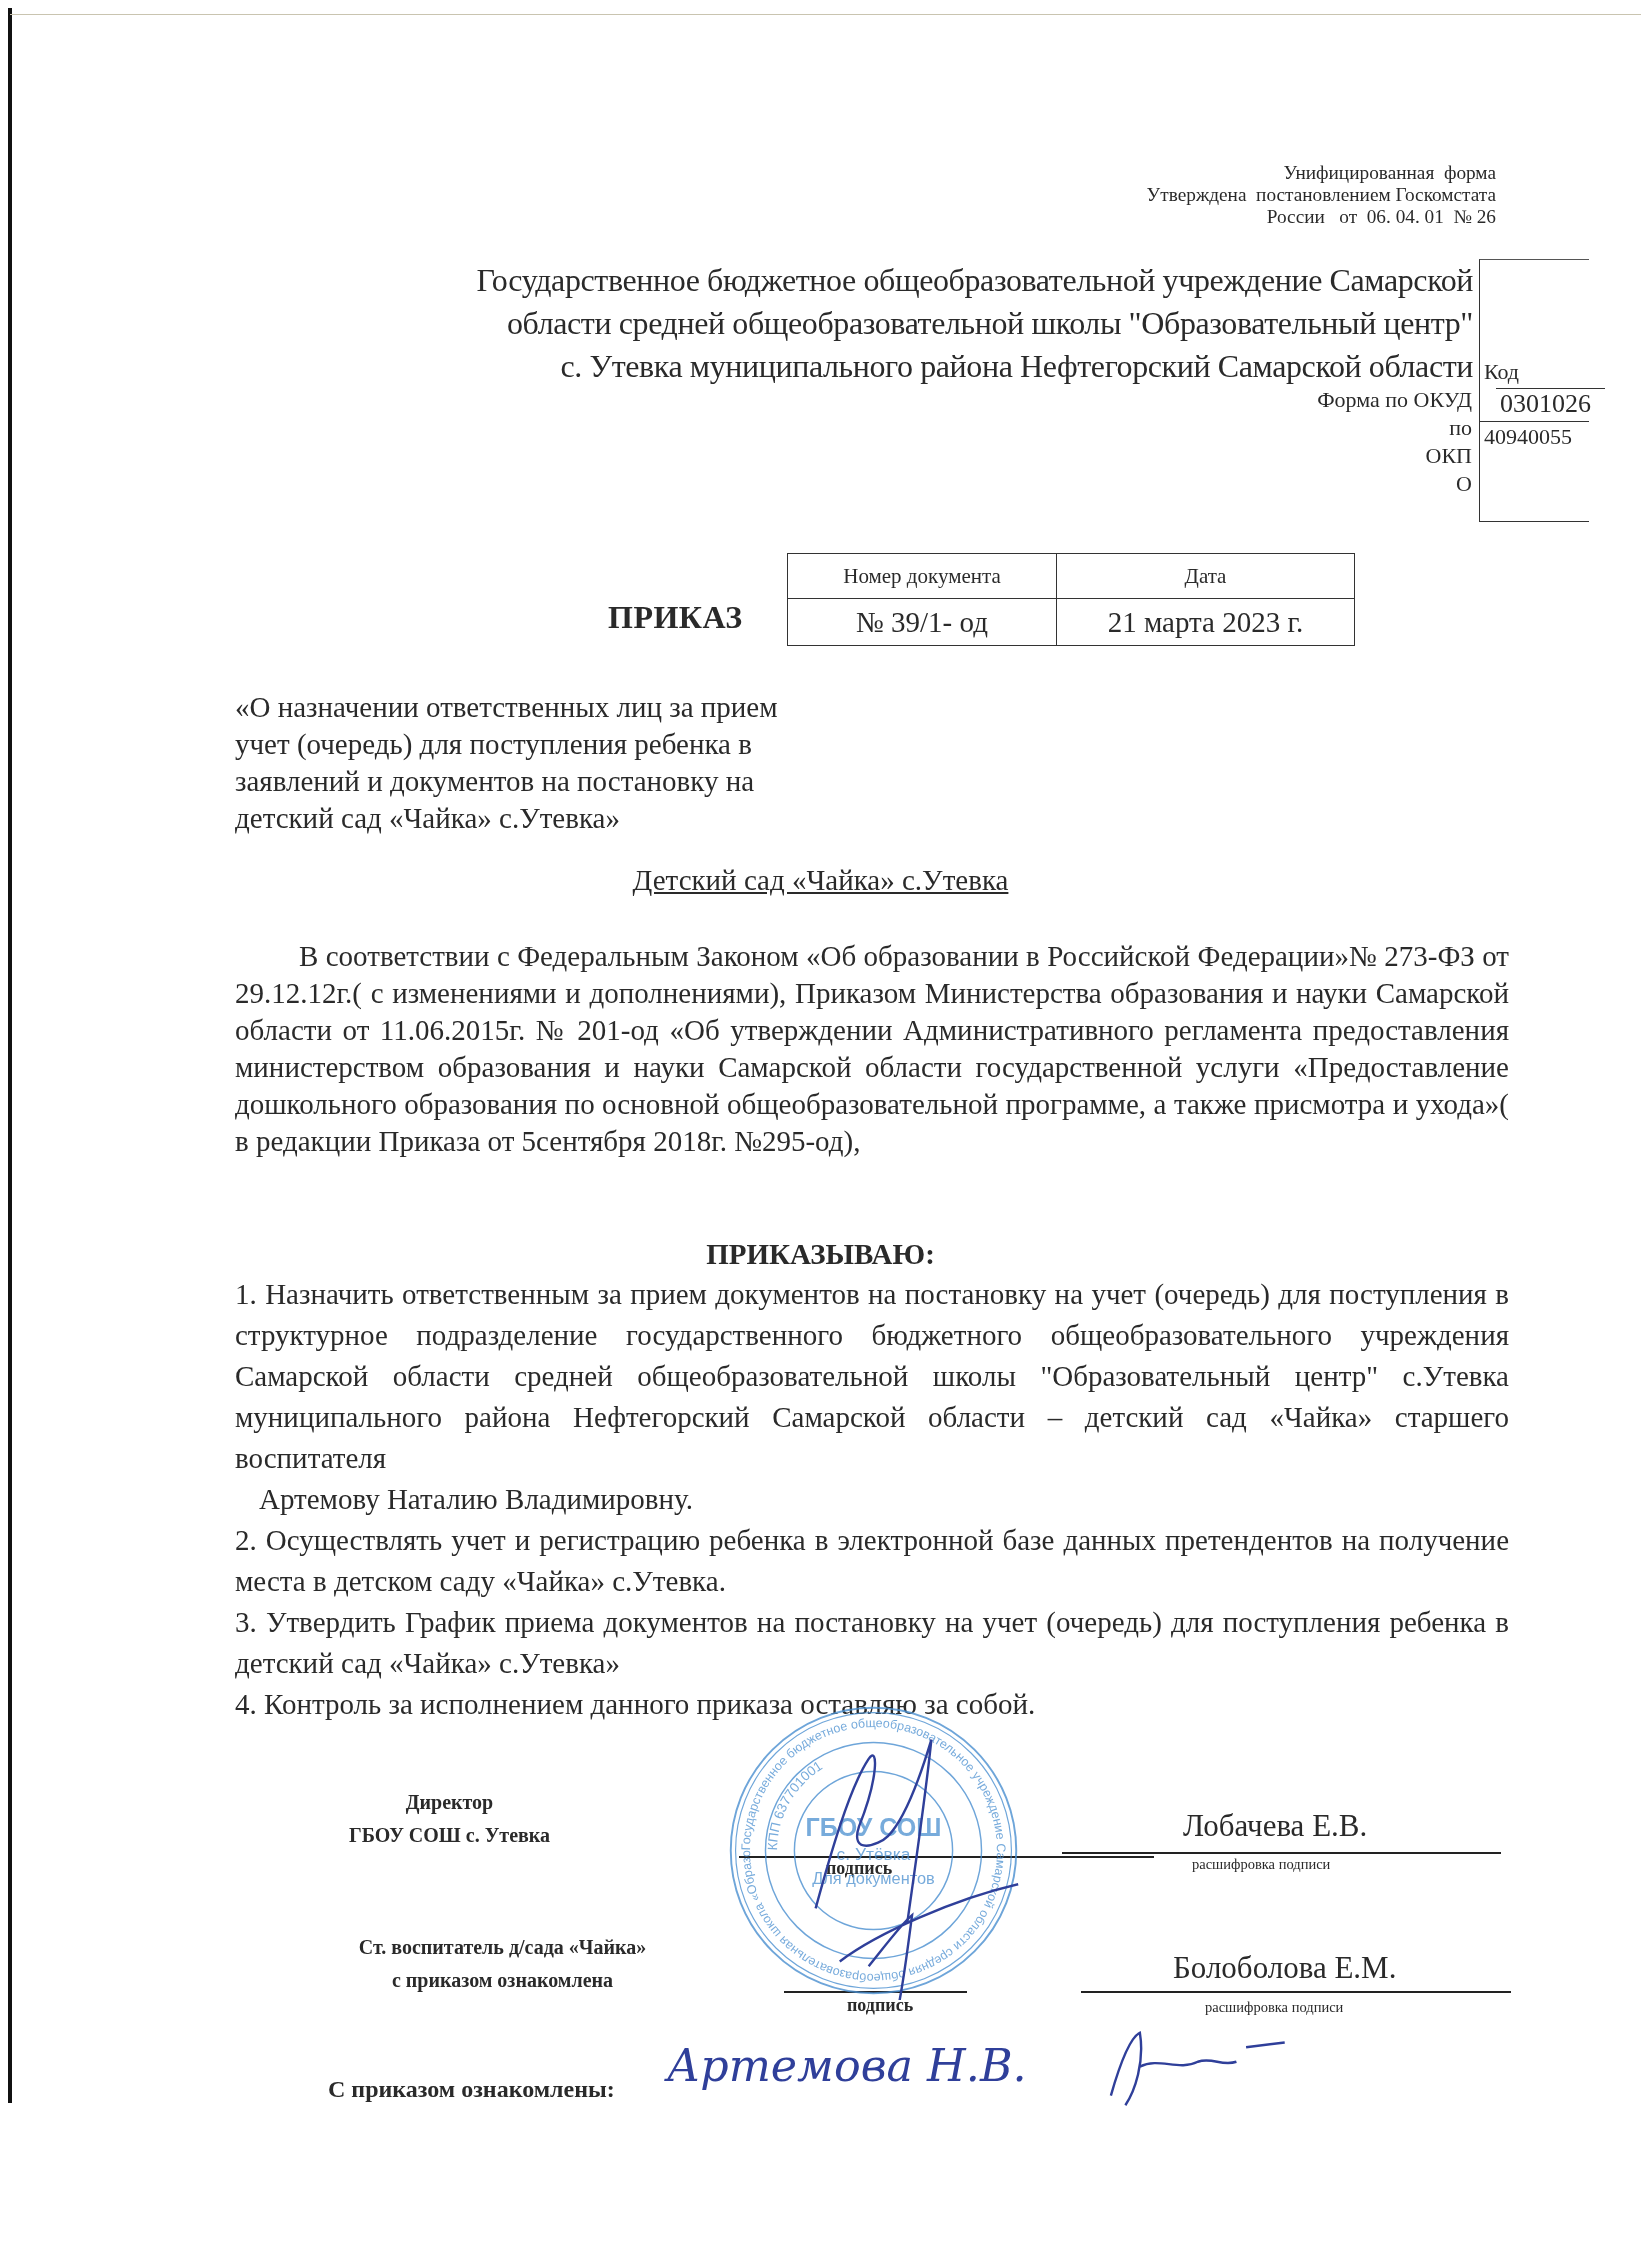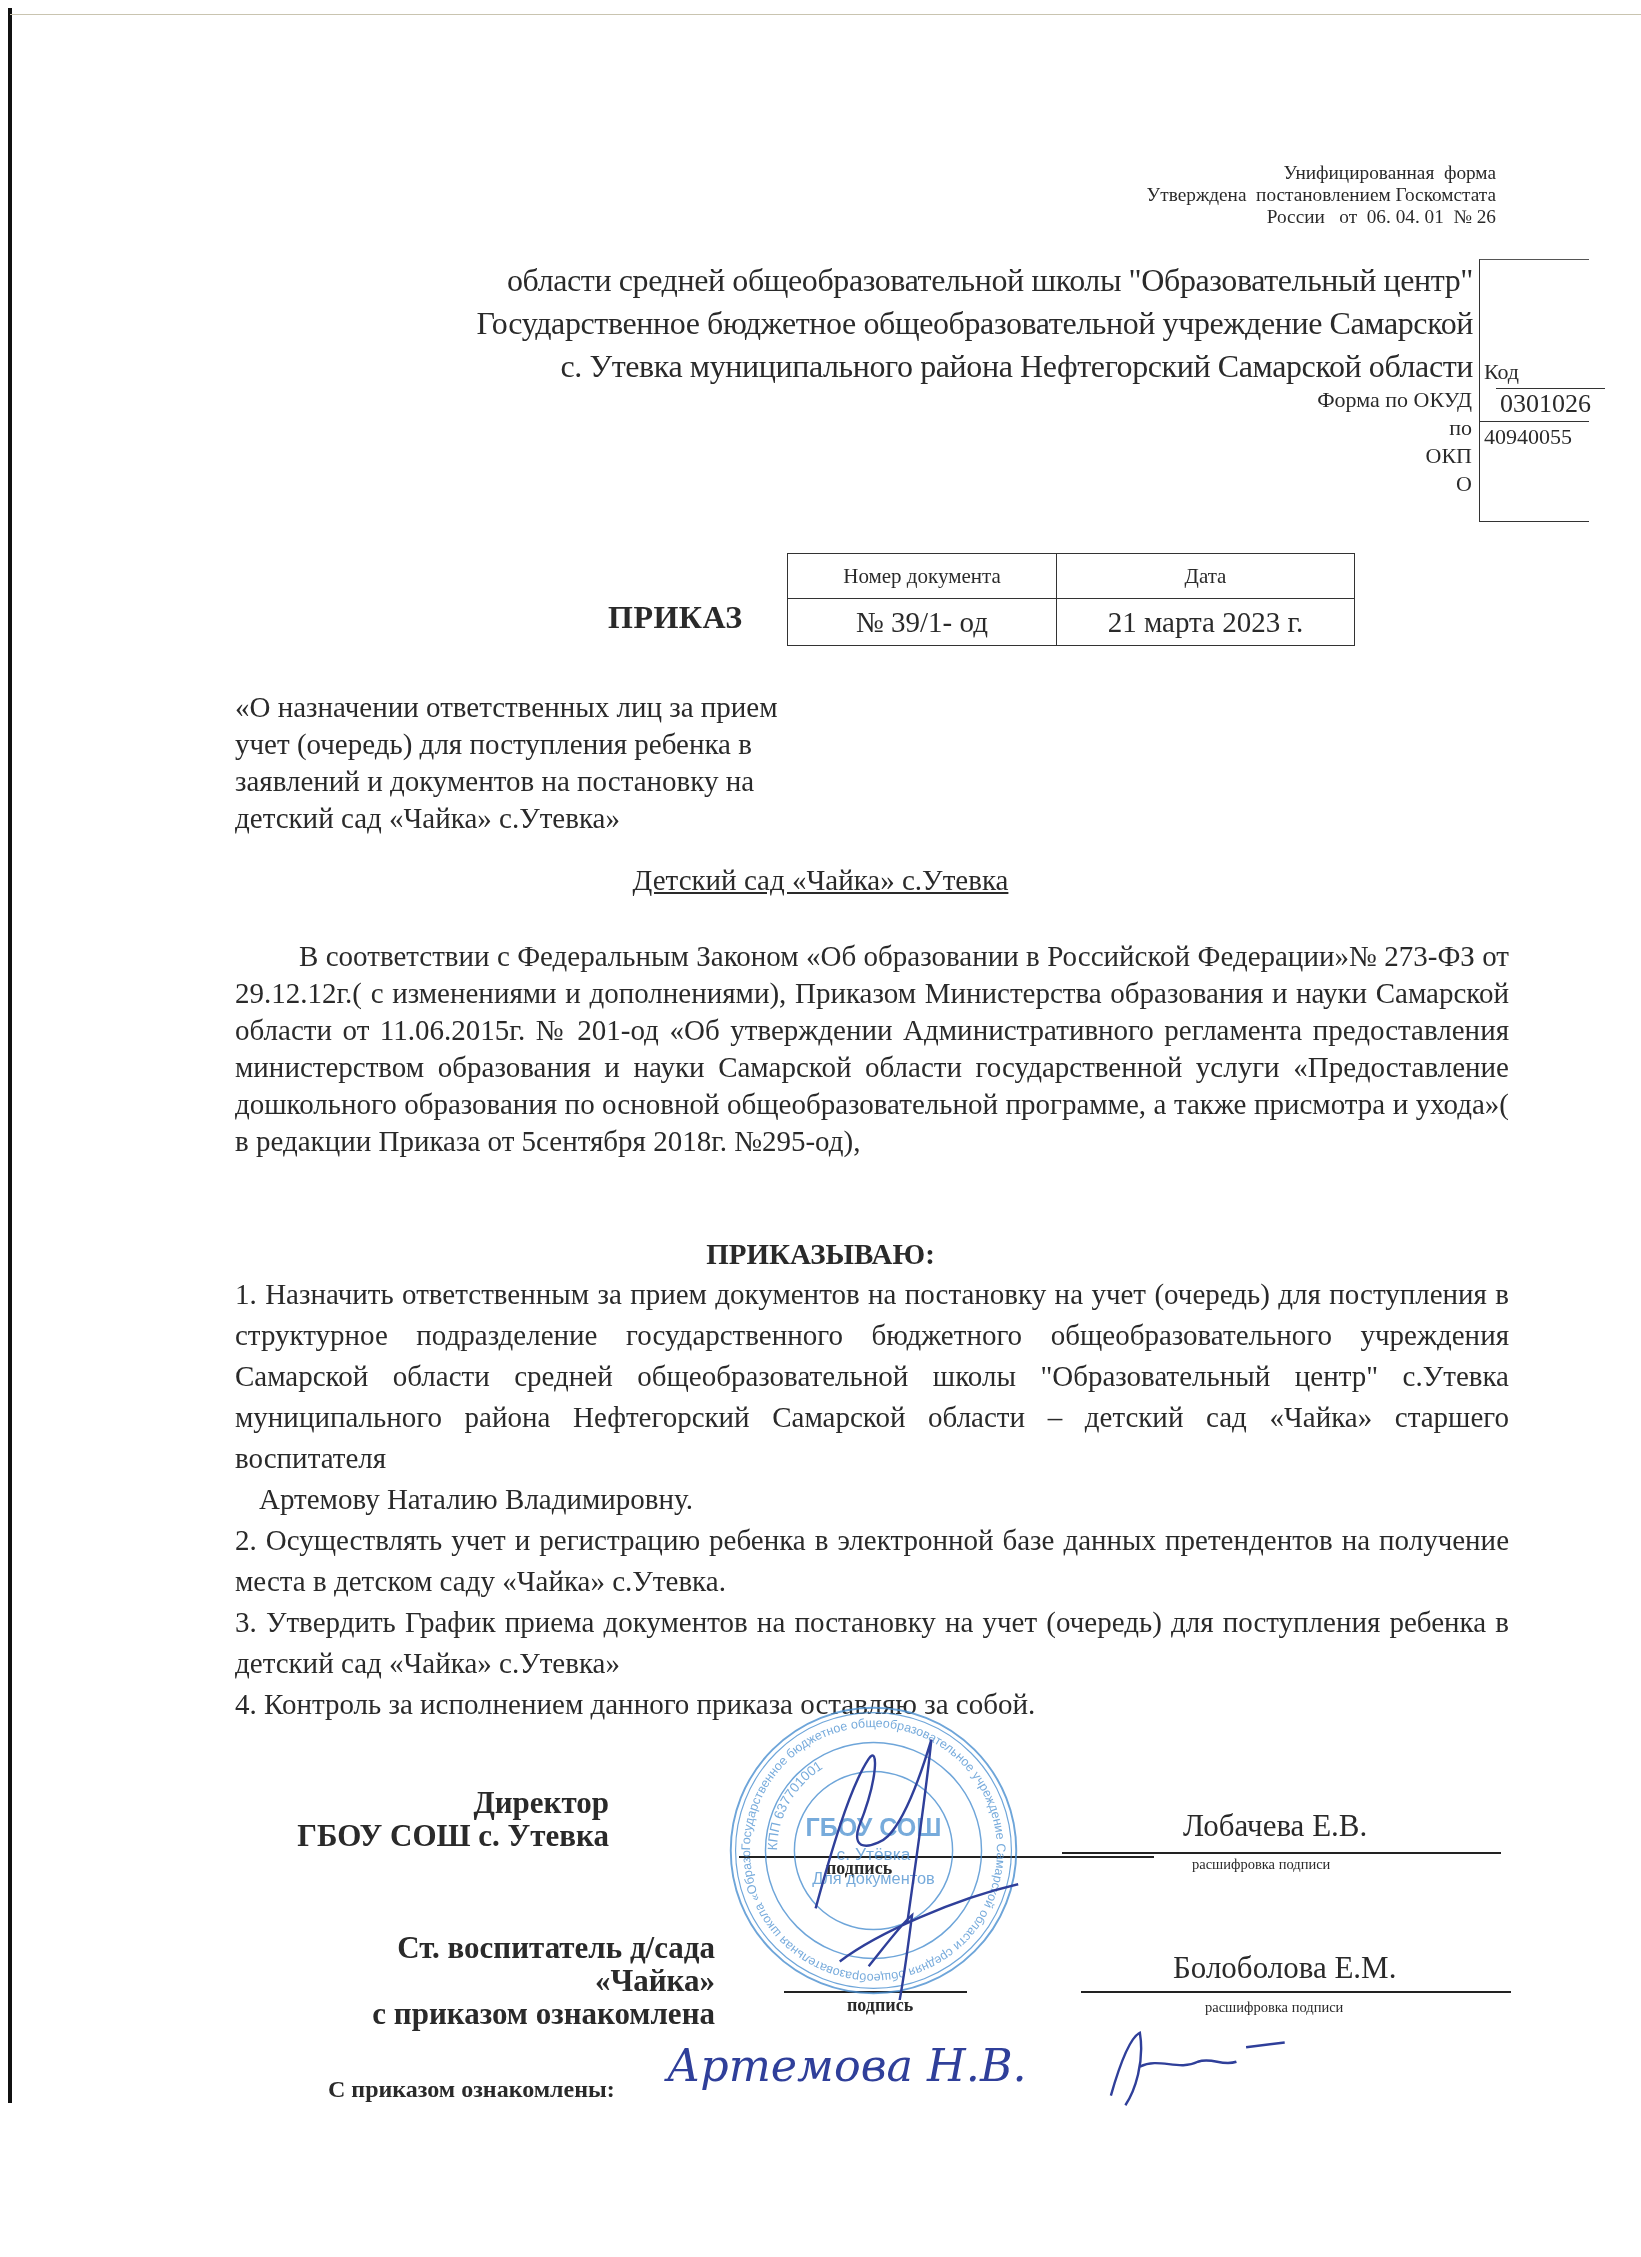--- a/index.html
+++ b/index.html
@@ -30,21 +30,21 @@
   .section-title { left:0; width:1641px; top:864px; text-align:center; font-size:29px; }
   .section-title span { text-decoration:underline; }
 
   .body-text { left:235px; width:1274px; font-size:29px; line-height:37px; text-align:justify; text-align-last:left; }
   .preamble { top:938px; text-indent:64px; }
   .order-head { left:0; width:1641px; top:1238px; text-align:center; font-size:29px; font-weight:bold; }
   .items { top:1274px; line-height:41px; }
   .items p { margin:0; }
   .items .indent { padding-left:24px; }
 
-  .sig-block { font-size:31px; font-weight:bold; text-align:right; line-height:33px; }
+  .sig-block { font-size:20px; font-weight:bold; text-align:center; line-height:33px; }
   .sig-role-1 { left:290px; top:1786px; width:319px; }
   .sig-role-2 { left:290px; top:1931px; width:425px; }
   .sig-ack { left:328px; top:2058px; font-size:24px; font-weight:bold;margin-top:18px; }
 
   .line { position:absolute; height:1.9px; background:#222; }
   .small-caption { font-size:18px; font-weight:bold; position:absolute; }
   .caption-reg { font-size:14.5px; position:absolute; }
   .name-print { font-size:31px; position:absolute; }
 
   .stamp { position:absolute; left:724px; top:1701px; width:299px; height:299px; }
@@ -52,22 +52,22 @@
 </style>
 </head>
 <body>
 
 <div class="page-edge-left"></div>
 <div class="page-edge-top"></div>
 
 <div class="abs form-header"><div>Унифицированная  форма</div><div>Утверждена  постановлением Госкомстата</div><div>России   от  06. 04. 01  № 26</div></div>
 
 <div class="abs org-name">
+  <div>Государственное бюджетное общеобразовательной учреждение Самарской</div>
   <div>области средней общеобразовательной школы "Образовательный центр"</div>
-  <div>Государственное бюджетное общеобразовательной учреждение Самарской</div>
   <div>с. Утевка муниципального района Нефтегорский Самарской области</div>
 </div>
 
 <div class="abs codes-labels">
   <div>Форма по ОКУД</div>
   <div>по</div>
   <div>ОКП</div>
   <div>О</div>
 </div>
 

